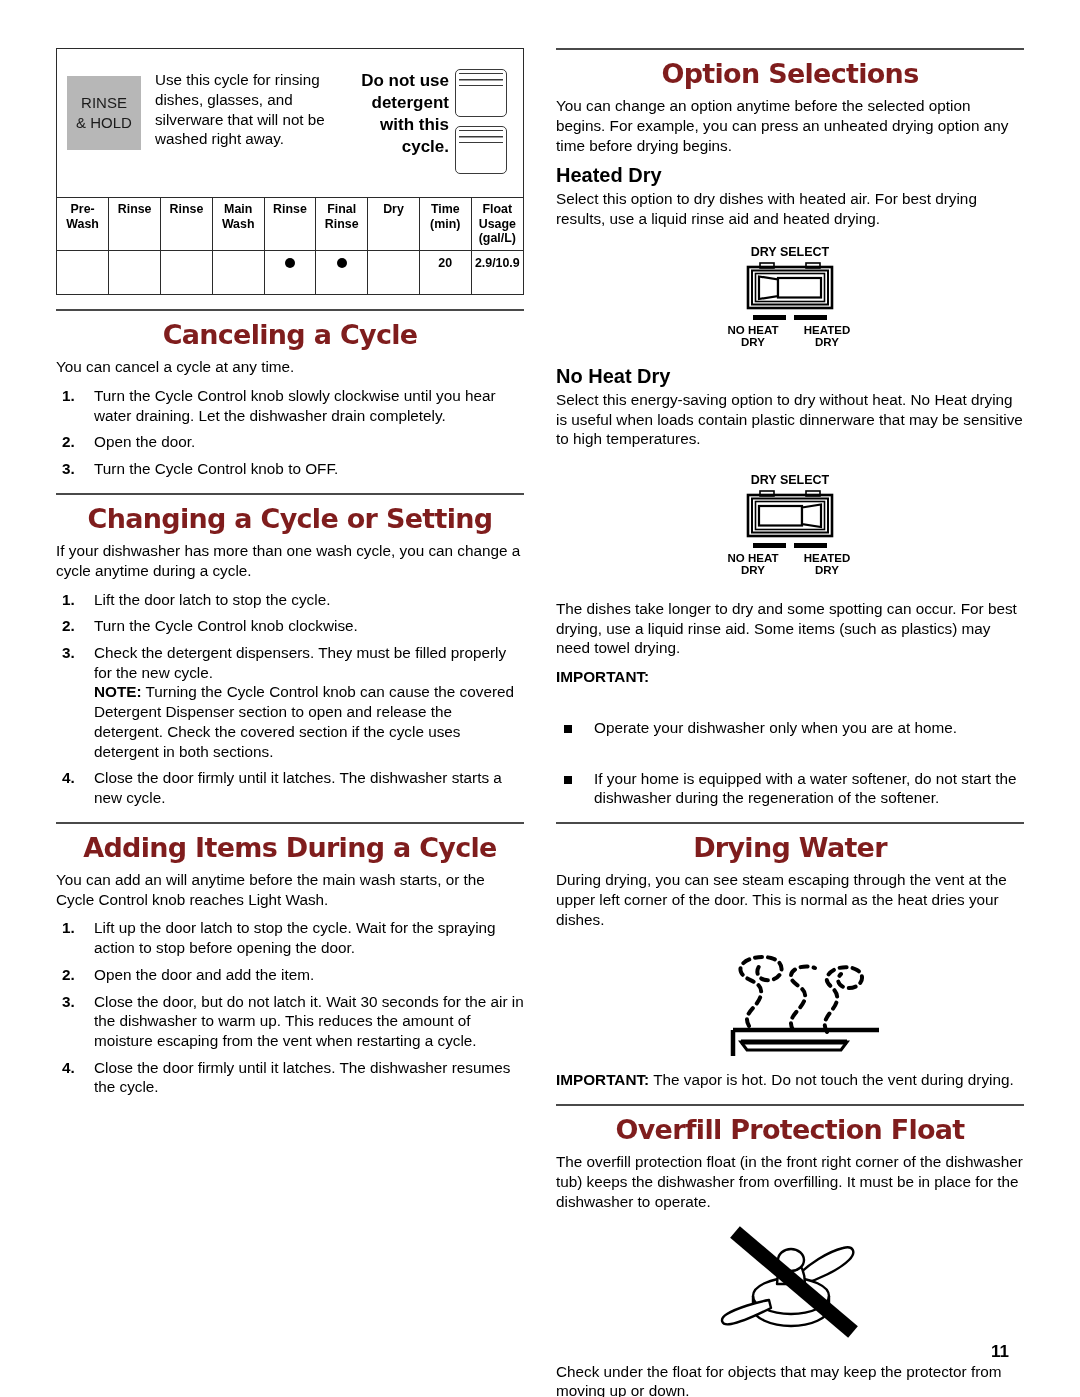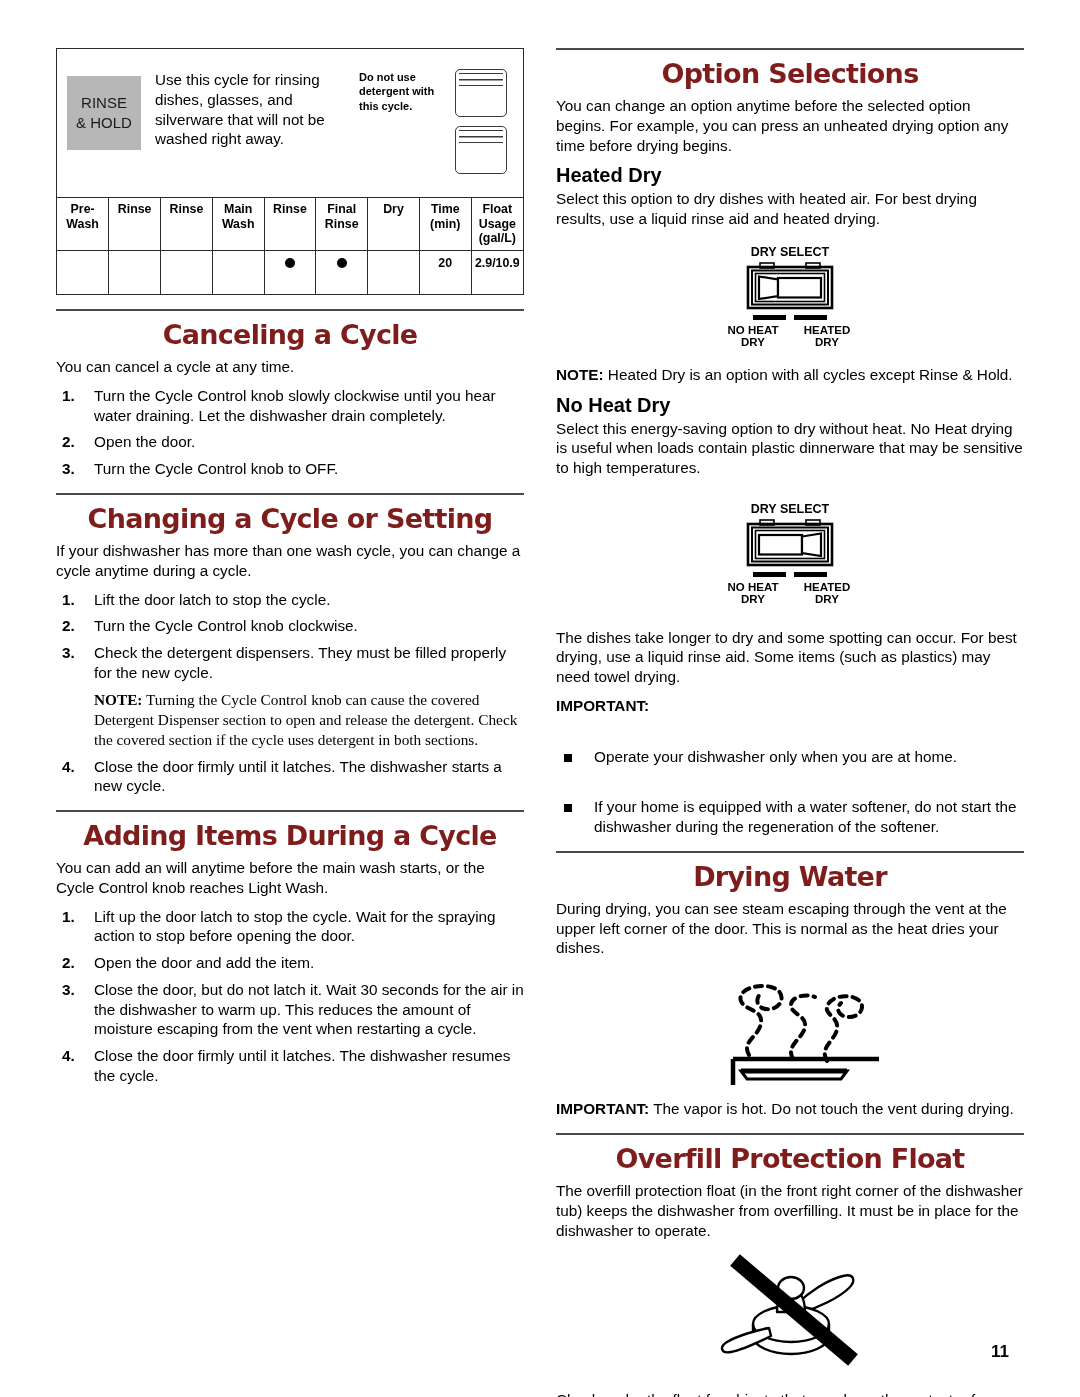--- a/index.html
+++ b/index.html
@@ -74,22 +74,21 @@
   }
   ol.steps > li::before {
     counter-increment: st;
     content: counter(st) ".";
     position: absolute;
     left: 6px; top: 0;
     font-weight: bold;
   }
   ol.steps > li .note-blk {
     display: block;
-    margin-top: 8px;
-    font-family: Liberation Serif, serif;
+    margin-top: 0;
   }
 
   ul.sq {
     list-style: none;
     margin: 2px 0 6px 0;
     padding: 0;
   }
   ul.sq > li {
     position: relative;
     padding-left: 38px;
@@ -132,26 +131,27 @@
     flex: none;
     margin-top: 15px;
   }
   .cycle-desc {
     font-size: 15.2px;
     line-height: 1.3;
     padding: 9px 8px 0 14px;
     flex: 1 1 auto;
   }
   .cycle-warn {
-    font-size: 11px;
+    font-size: 17px;
     line-height: 1.3;
     font-weight: bold;
     padding: 9px 6px 0 0;
     width: 96px;
     flex: none;
+    text-align: right;
   }
   .disp-icons {
     width: 58px;
     flex: none;
     padding-top: 8px;
   }
   .disp-cup {
     width: 52px; height: 48px;
     border: 1.7px solid #3a3a3a;
     border-radius: 5px;
@@ -326,21 +326,20 @@
 
           <rect x="43" y="72" width="33" height="5" fill="#000"></rect>
           <rect x="84" y="72" width="33" height="5" fill="#000"></rect>
           <text x="43" y="91" text-anchor="middle" font-family="Liberation Sans, sans-serif" font-size="11.5" font-weight="bold" fill="#000">NO HEAT</text>
           <text x="43" y="103" text-anchor="middle" font-family="Liberation Sans, sans-serif" font-size="11.5" font-weight="bold" fill="#000">DRY</text>
           <text x="117" y="91" text-anchor="middle" font-family="Liberation Sans, sans-serif" font-size="11.5" font-weight="bold" fill="#000">HEATED</text>
           <text x="117" y="103" text-anchor="middle" font-family="Liberation Sans, sans-serif" font-size="11.5" font-weight="bold" fill="#000">DRY</text>
         </svg>
       </div>
 
-      <p class="body"><b>NOTE:</b><span> Heated Dry is an option with all cycles except Rinse &amp; Hold.</span></p>
 
       <div class="sub-head">No Heat Dry</div>
       <p class="body">Select this energy-saving option to dry without heat. No Heat drying is useful when loads contain plastic dinnerware that may be sensitive to high temperatures.</p>
 
       <div class="fig" style="margin-top:22px;margin-bottom:16px">
         <svg width="160" height="108" viewBox="0 0 160 108">
           <text x="80" y="13" text-anchor="middle" font-family="Liberation Sans, sans-serif" font-size="12.5" font-weight="bold" fill="#000">DRY SELECT</text>
           <rect x="50" y="20" width="14" height="5" fill="none" stroke="#000" stroke-width="1.6"></rect>
           <rect x="96" y="20" width="14" height="5" fill="none" stroke="#000" stroke-width="1.6"></rect>
           <rect x="38" y="24" width="84" height="41" fill="none" stroke="#000" stroke-width="2.6"></rect>

